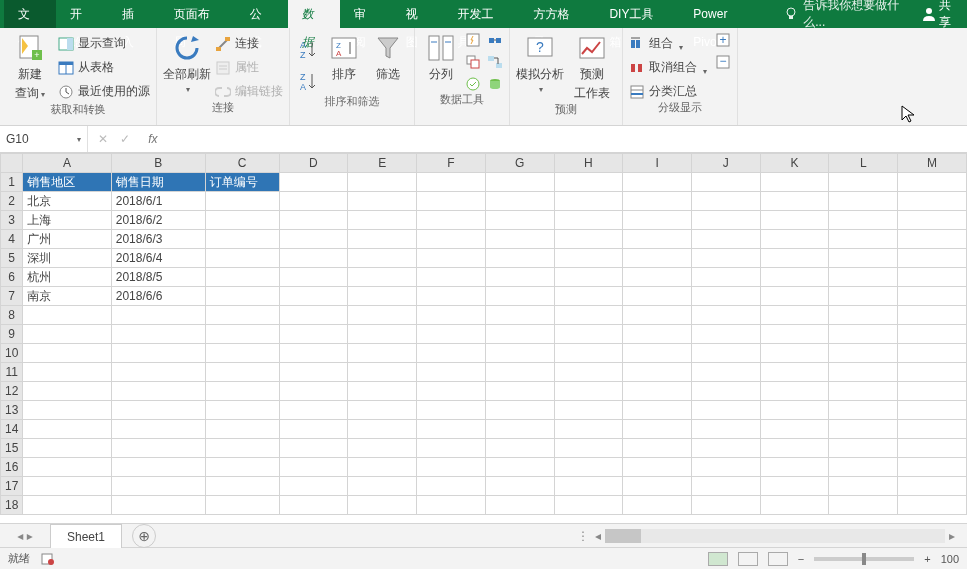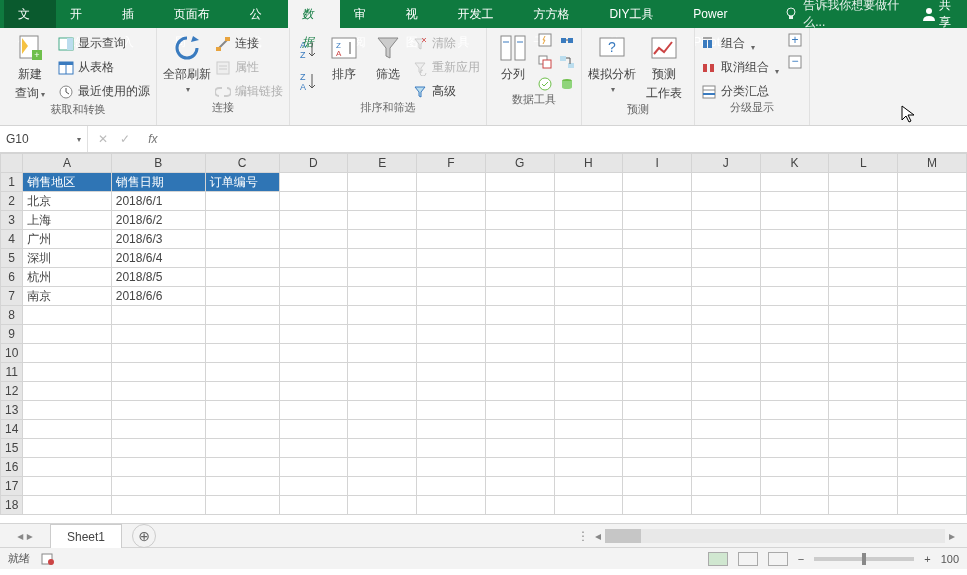--- a/index.html
+++ b/index.html
@@ -196,42 +196,20 @@
             <path d="M22 10 v12" stroke="#555"></path>
           </svg>
         <span>排序</span>
       </div>
       <div class="big-btn" style="width:40px">
         <svg class="ic" viewBox="0 0 32 32">
             <path d="M6 6 h20 l-8 10 v10 l-4 -2 v-8 z" fill="#ccc" stroke="#888"></path>
           </svg>
         <span>筛选</span>
       </div>
-      <div class="stack">
-        <div class="small-btn disabled">
-          <svg class="ic16" viewBox="0 0 16 16">
-              <path d="M3 3 h10 l-4 5 v5 l-2 -1 v-4 z" fill="#eee" stroke="#ccc"></path>
-              <path d="M10 2 l4 4 M14 2 l-4 4" stroke="#d66"></path>
-            </svg>
-          <span>清除</span>
-        </div>
-        <div class="small-btn disabled">
-          <svg class="ic16" viewBox="0 0 16 16">
-              <path d="M3 3 h10 l-4 5 v5 l-2 -1 v-4 z" fill="#eee" stroke="#ccc"></path>
-              <path d="M11 10 a3 3 0 1 0 3 3" stroke="#ccc" fill="none"></path>
-            </svg>
-          <span>重新应用</span>
-        </div>
-        <div class="small-btn">
-          <svg class="ic16" viewBox="0 0 16 16">
-              <path d="M3 3 h10 l-4 5 v5 l-2 -1 v-4 z" fill="#bde" stroke="#3a7bbf"></path>
-            </svg>
-          <span>高级</span>
-        </div>
-      </div>
     </div>
     <div class="group-label">排序和筛选</div>
   </div>
 
   <div class="group">
     <div class="group-body">
       <div class="big-btn" style="width:40px">
         <svg class="ic" viewBox="0 0 32 32">
             <rect x="4" y="4" width="10" height="24" fill="#fff" stroke="#888"></rect>
             <rect x="18" y="4" width="10" height="24" fill="#fff" stroke="#888"></rect>

